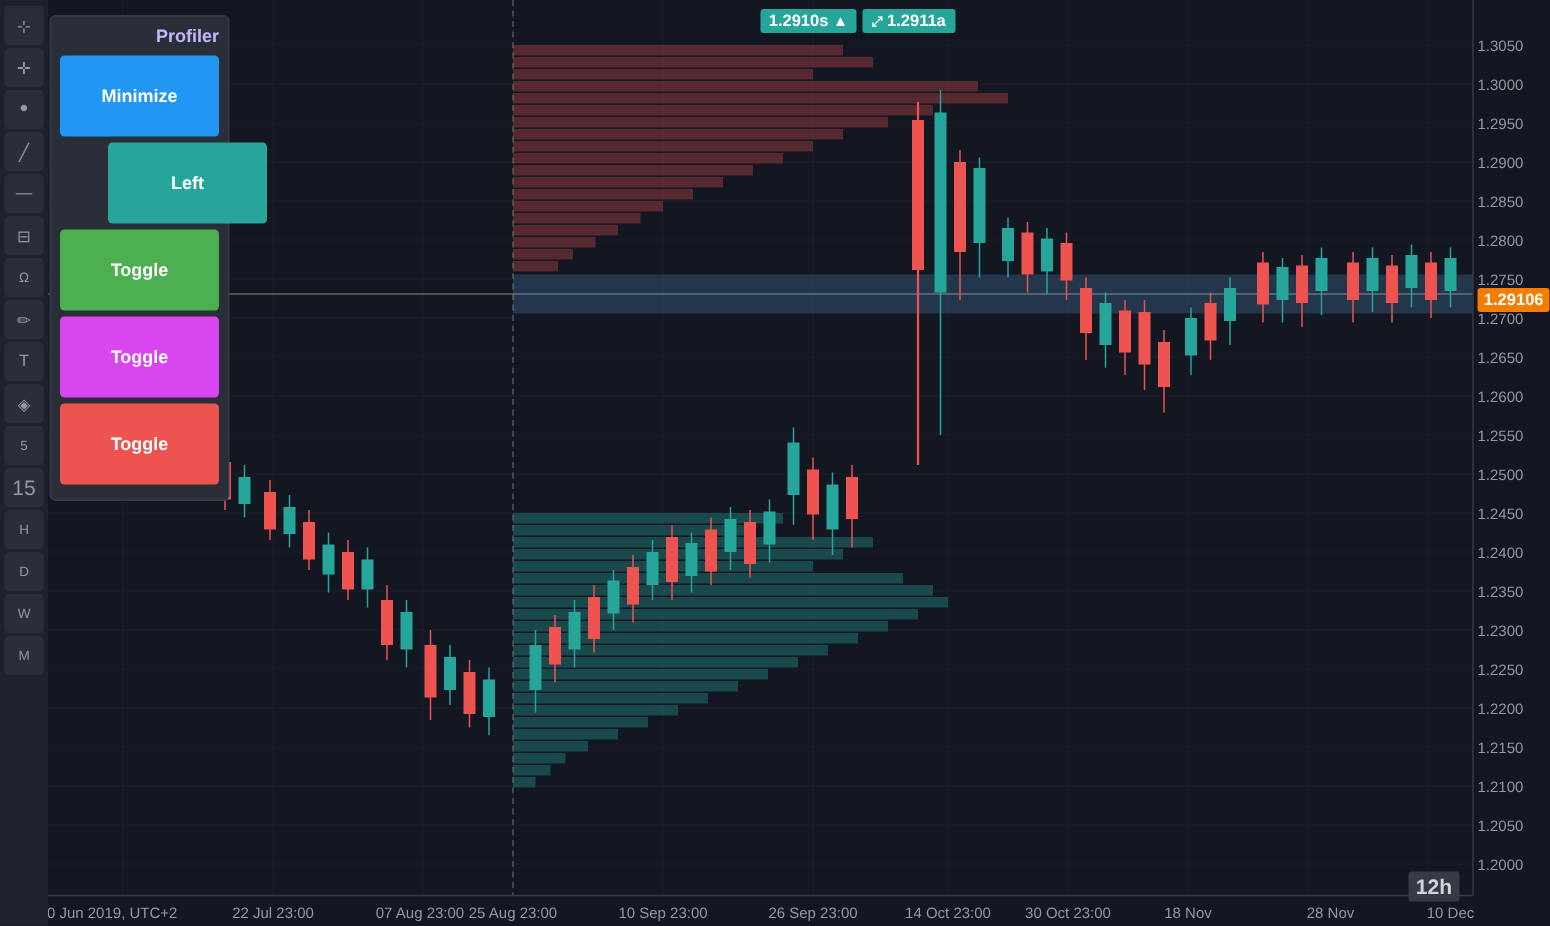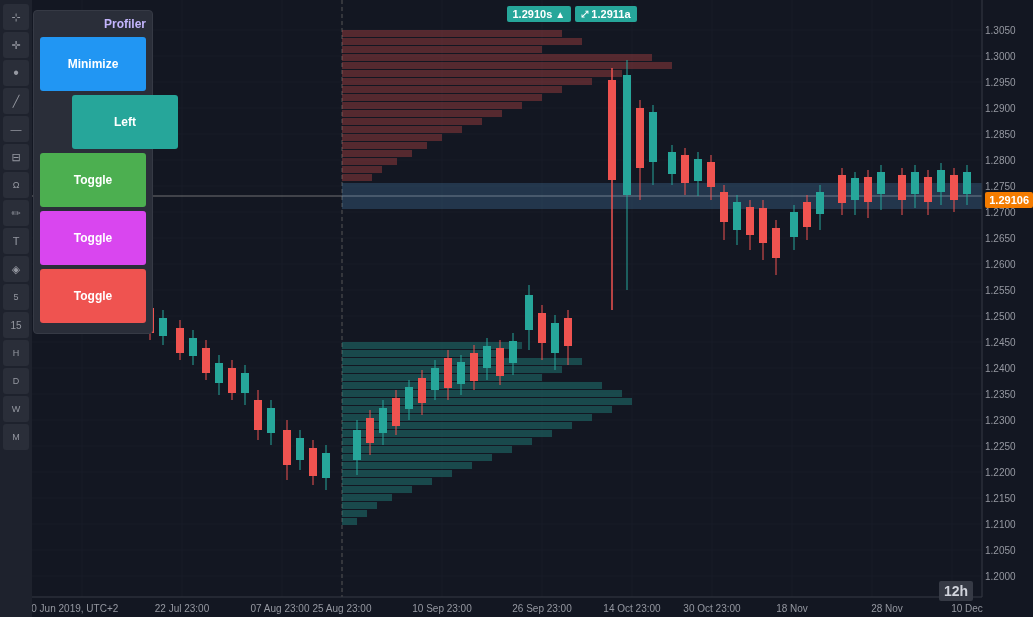--- a/index.html
+++ b/index.html
@@ -163,21 +163,21 @@
   <button class="tool-btn">✛</button>
   <button class="tool-btn" style="font-size:16px;">•</button>
   <button class="tool-btn">╱</button>
   <button class="tool-btn">—</button>
   <button class="tool-btn">⊟</button>
   <button class="tool-btn" style="font-size:9px;">Ω</button>
   <button class="tool-btn">✏</button>
   <button class="tool-btn">T</button>
   <button class="tool-btn">◈</button>
   <button class="tool-btn" style="font-size:9px;">5</button>
-  <button class="tool-btn" style="font-size:10px;">15</button>
+  <button class="tool-btn" style="font-size:14px;">15</button>
   <button class="tool-btn" style="font-size:9px;">H</button>
   <button class="tool-btn" style="font-size:9px;">D</button>
   <button class="tool-btn" style="font-size:9px;">W</button>
   <button class="tool-btn" style="font-size:9px;">M</button>
 </div>
 
 <div id="profiler-popup">
   <div id="profiler-title">Profiler</div>
   <button class="profiler-btn blue">Minimize</button>
   <button class="profiler-btn green">Left</button>

